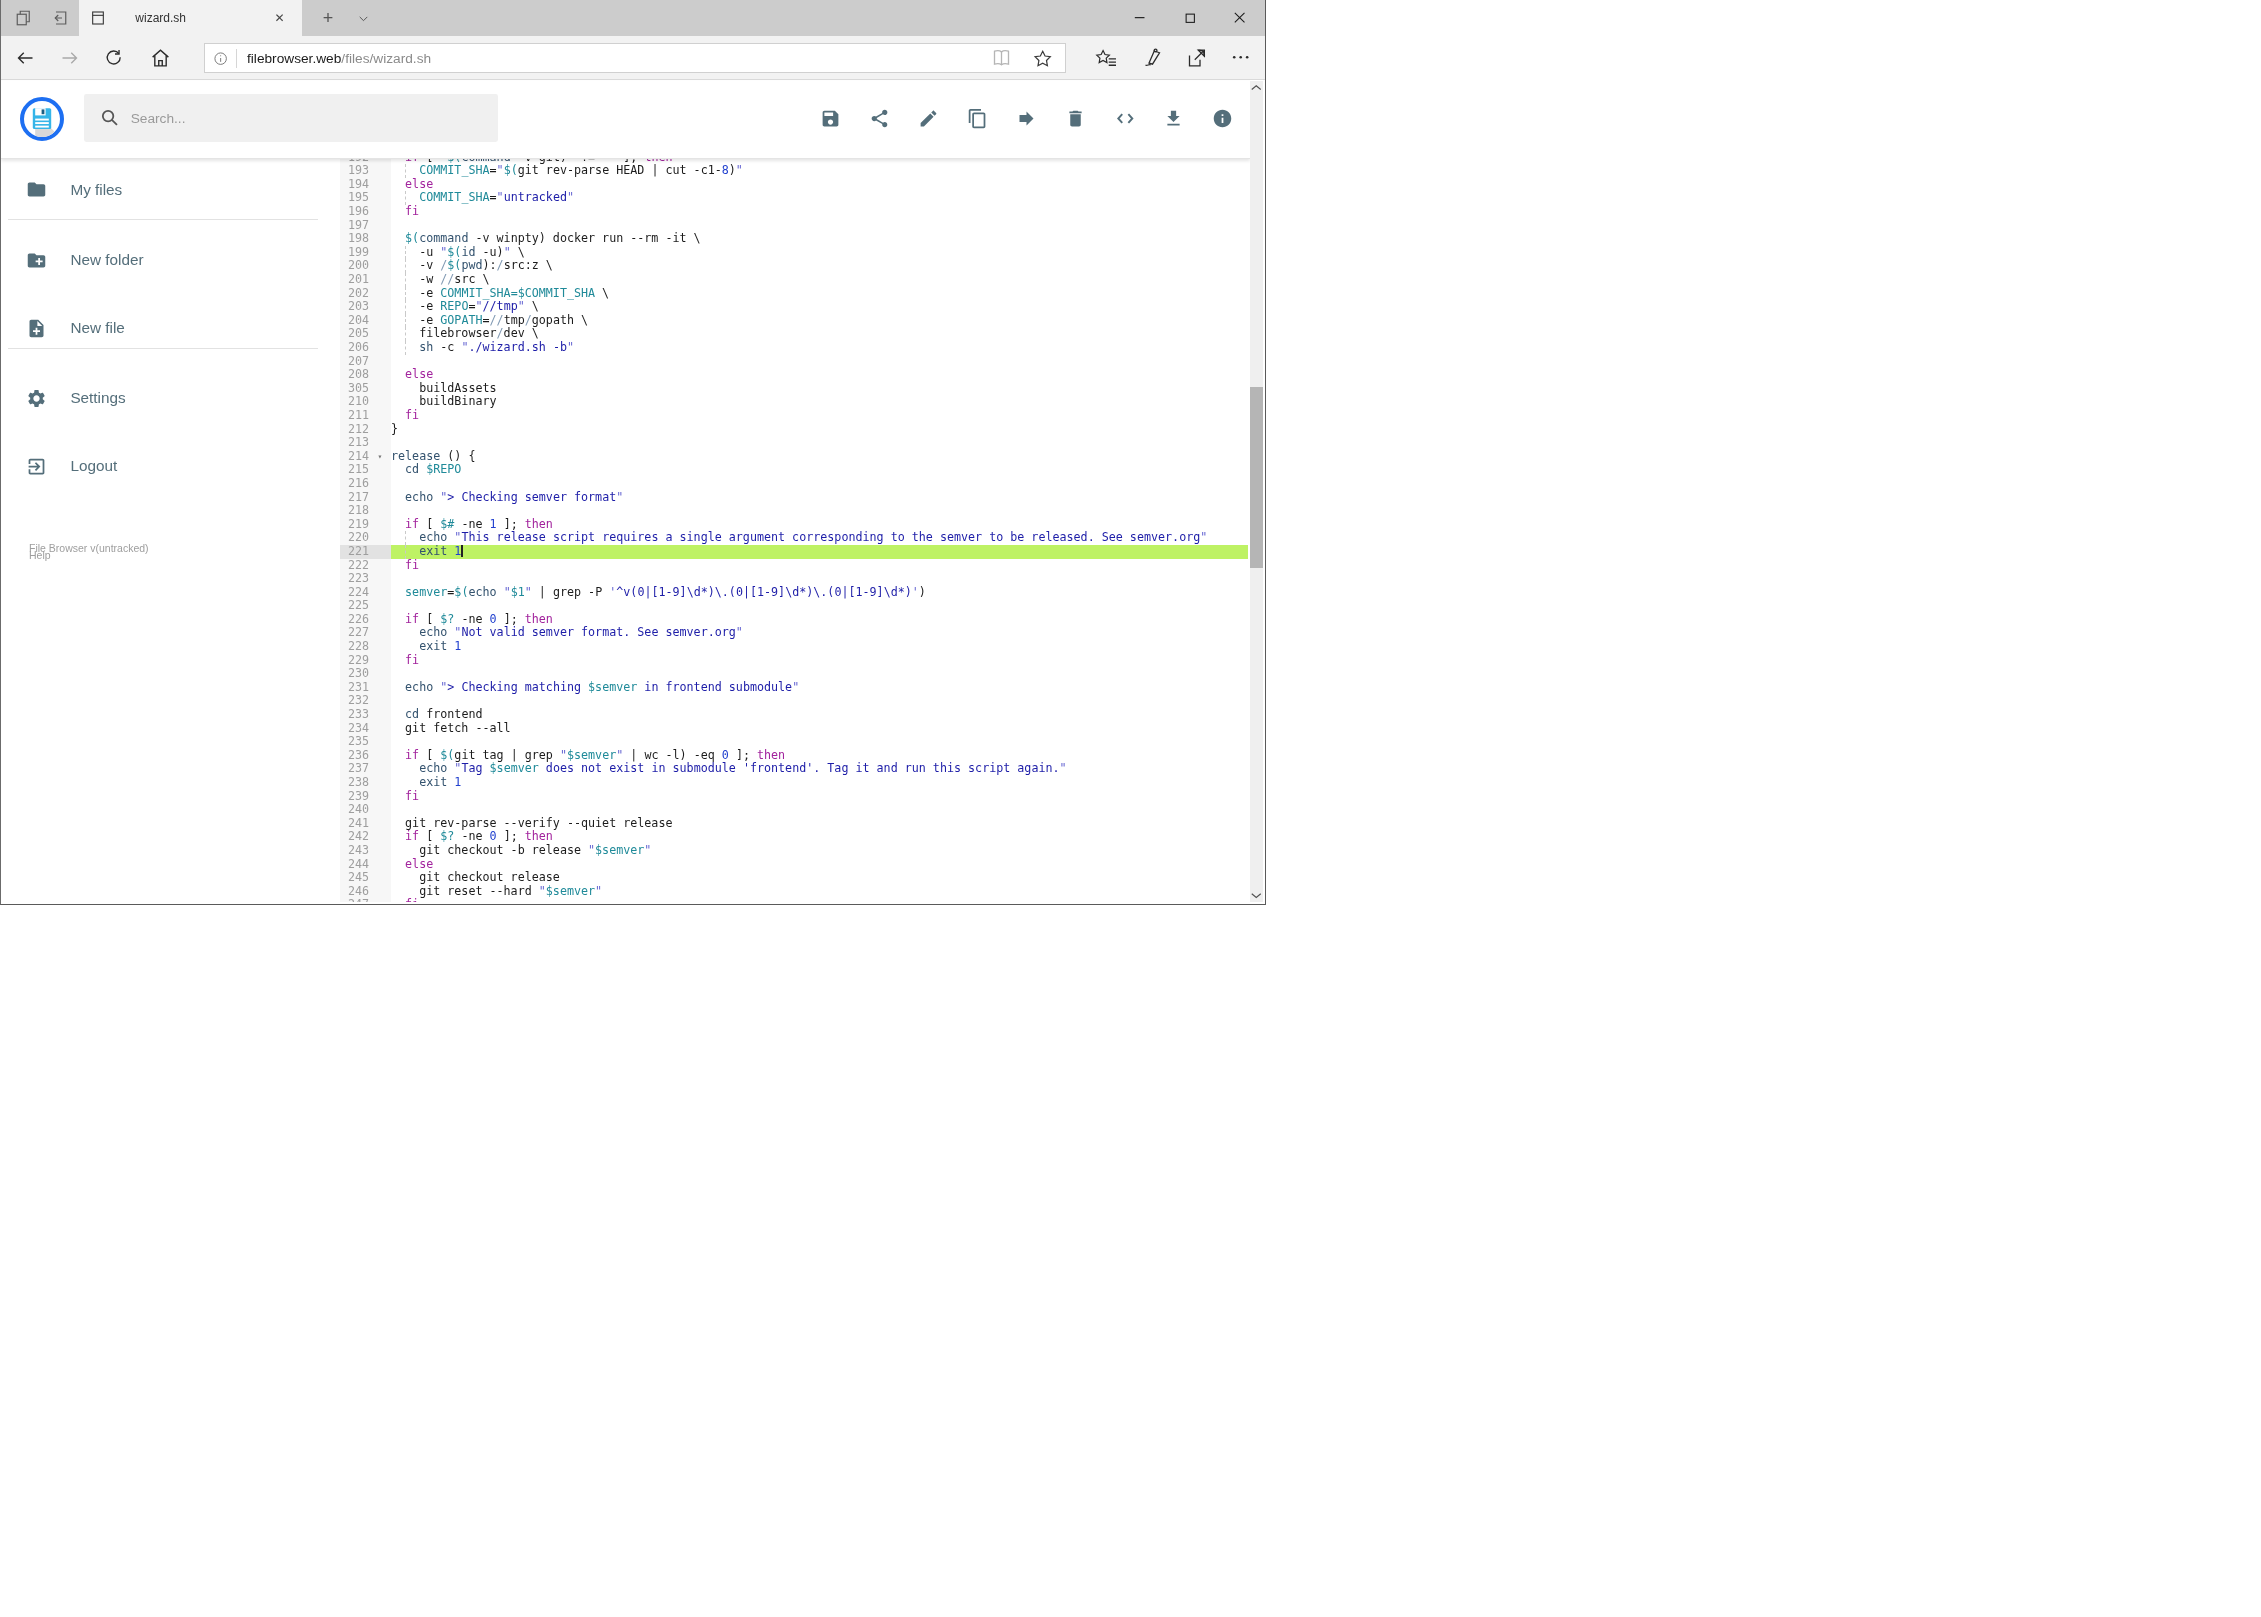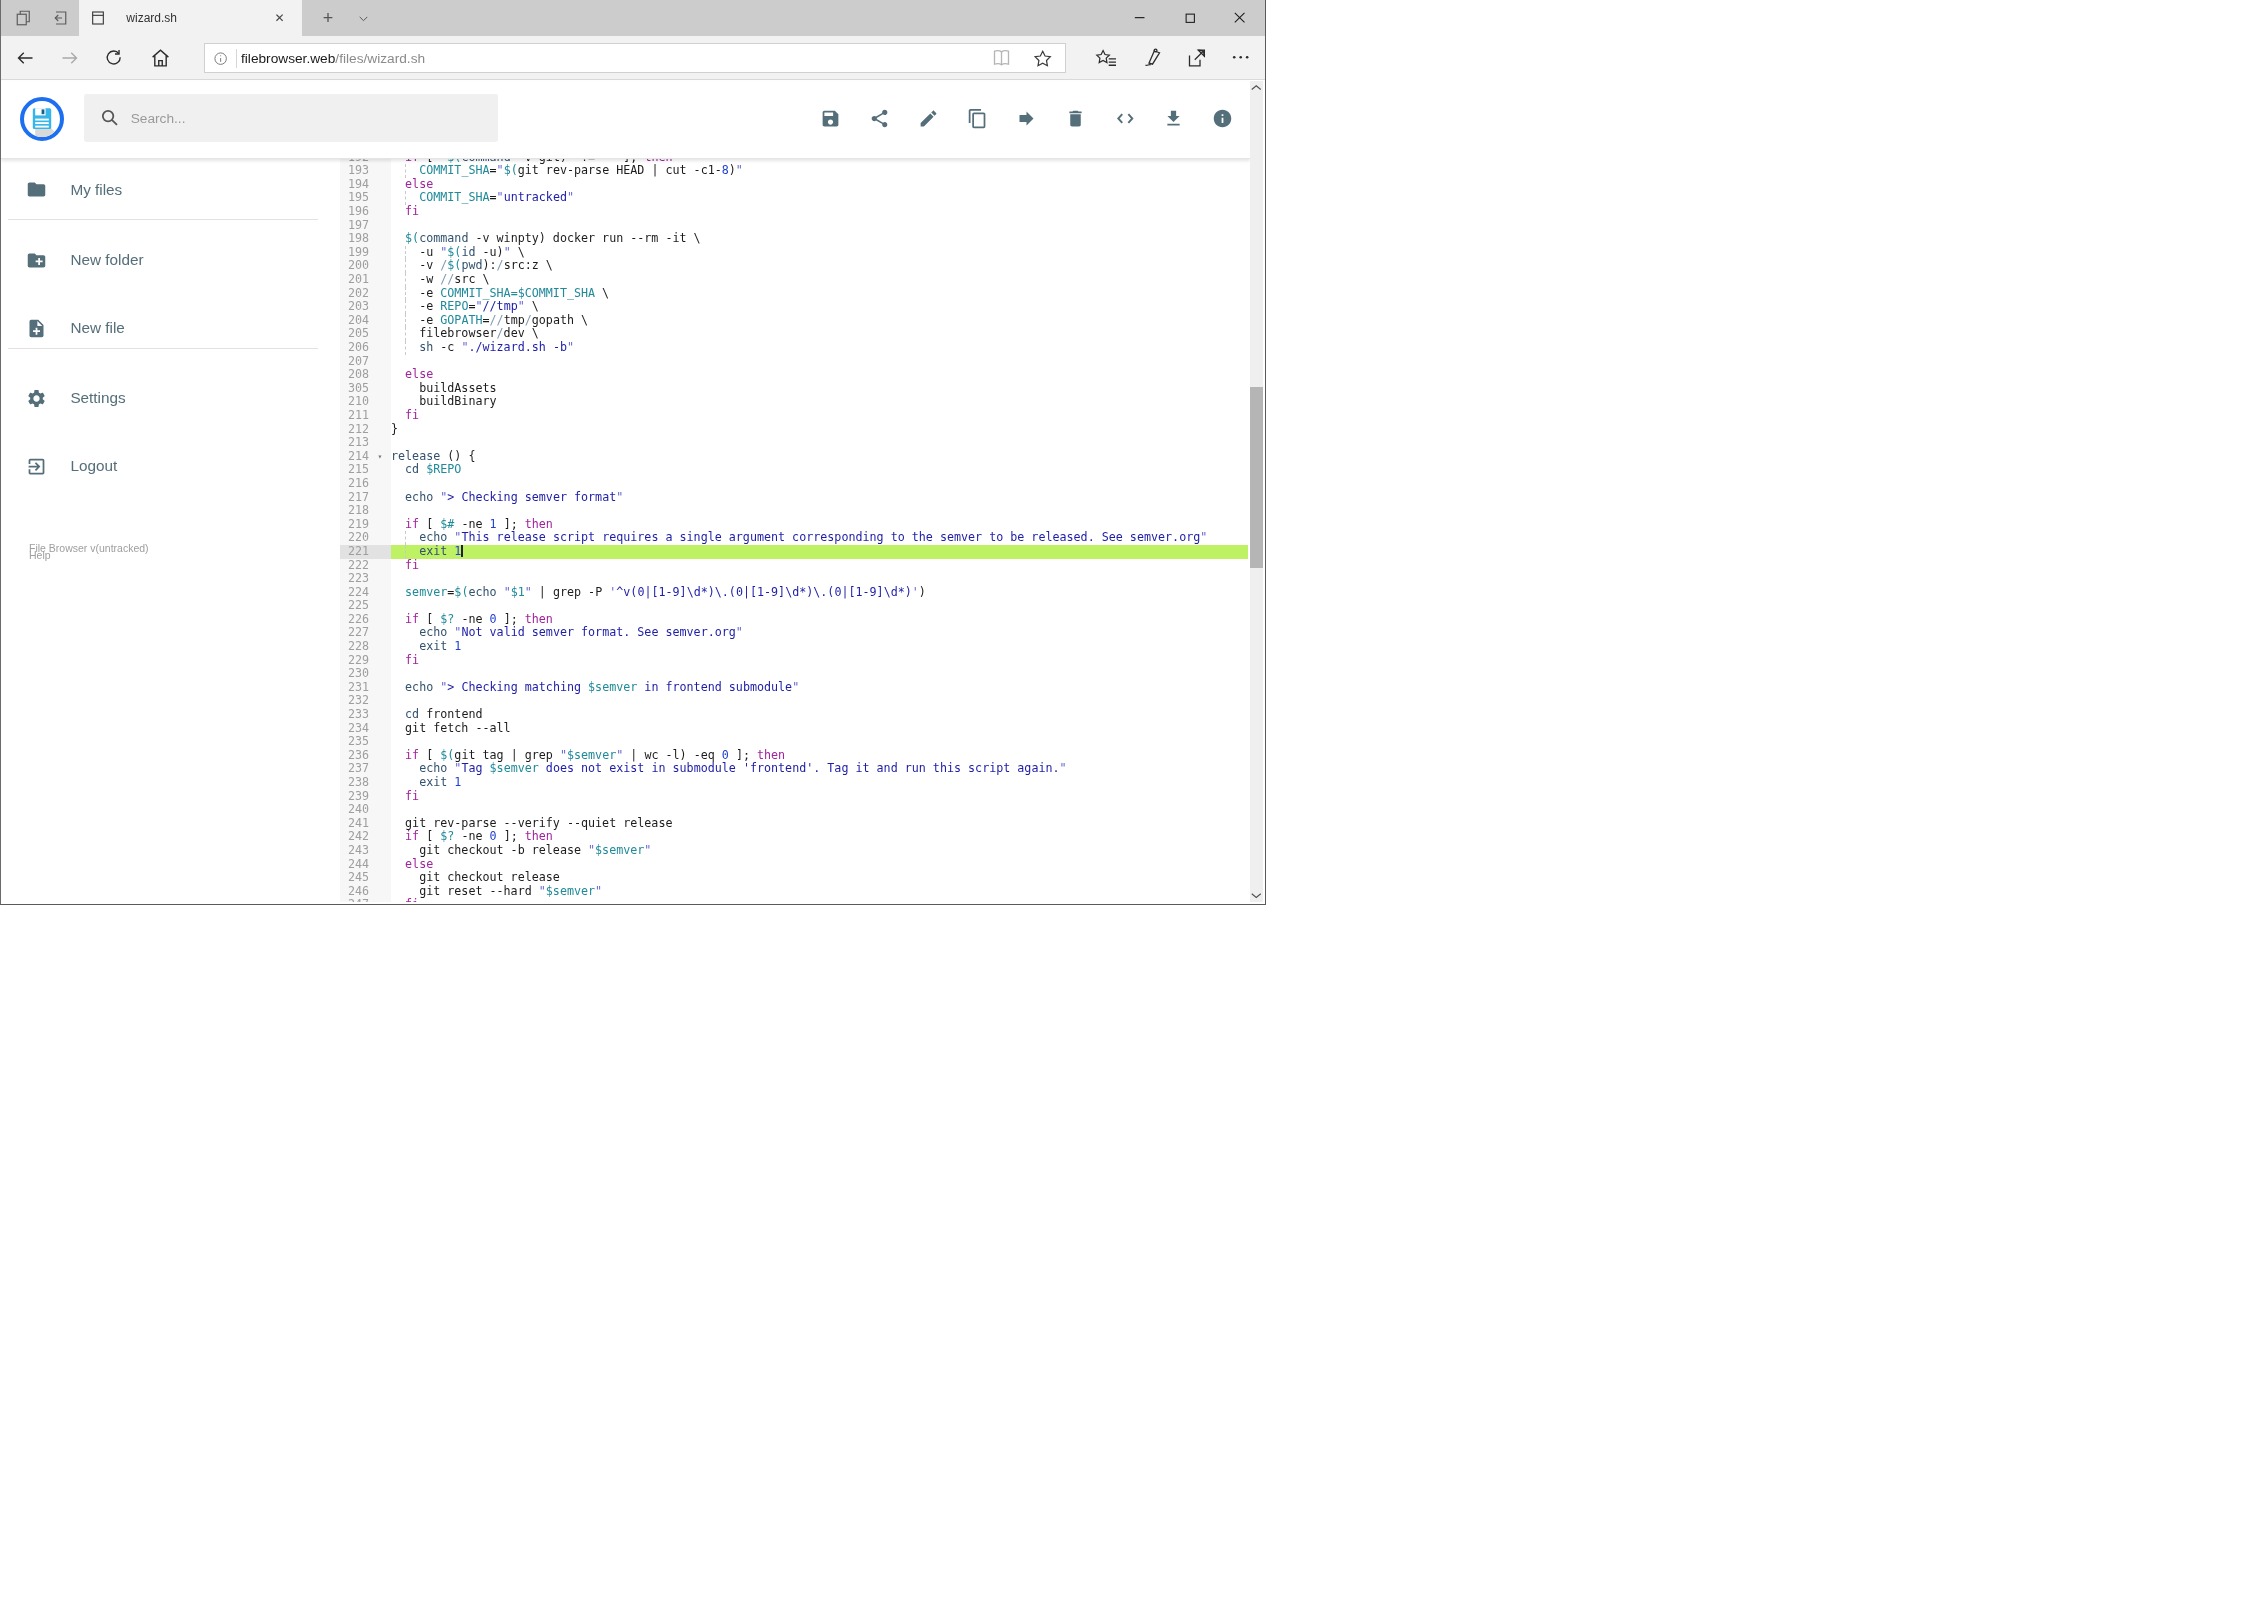--- a/index.html
+++ b/index.html
@@ -9,33 +9,33 @@
     background:#ffffff; position:relative;
     border-left:0.8px solid #6b6b6b; border-right:1.6px solid #5a5a5a; border-bottom:1.6px solid #5a5a5a;
   }
   svg { display:block; }
 
   
   .titlebar { position:absolute; left:0; top:0; width:100%; height:36px; background:#cccccc; }
   .tb-btn { position:absolute; top:0; height:36px; width:36px; display:flex; align-items:center; justify-content:center; color:#5d5d5d; }
   .tab { position:absolute; left:78px; top:0; width:223px; height:36px; background:#f2f2f2;
          display:flex; align-items:center; padding:0 11.3px; }
-  .tab-title { font-size:12px; color:#333; margin-left:20px; flex:1; }
+  .tab-title { font-size:12px; color:#333; margin-left:29px; flex:1; }
   .tab-close { color:#444; font-size:12px; width:22.6px; height:22.6px; display:flex; align-items:center; justify-content:center; }
   .newtab { position:absolute; left:311px; top:0; width:32px; height:36px; font-size:18px; color:#555; display:flex; align-items:center; justify-content:center; font-weight:300;}
   .tabmenu { position:absolute; left:346px; top:0; width:32px; height:36px; color:#555; display:flex; align-items:center; justify-content:center; }
   .winbtn { position:absolute; top:0; width:50px; height:36px; display:flex; align-items:center; justify-content:center; color:#1a1a1a; font-size:13px; }
 
   
   .navbar { position:absolute; left:0; top:36px; width:100%; height:44px; background:#f2f2f2; border-bottom:0.8px solid #d9d9d9; }
   .nav-ic { position:absolute; top:50%; transform:translateY(-50%); width:29px; height:29px; display:flex; align-items:center; justify-content:center; color:#2b2b2b; }
   .nav-ic.disabled { color:#a9a9a9; }
   .urlbar { position:absolute; left:203px; top:7.3px; width:862px; height:30px; background:#fff; border:0.8px solid #d0d0d0; display:flex; align-items:center; }
   .url-info { width:32px; display:flex; justify-content:center; color:#767676; border-right:0.8px solid #d6d6d6; height:19.4px; align-items:center; }
-  .url-text { font-size:13.7px; margin-left:4px; color:#1a1a1a; white-space:nowrap; flex:1; }
+  .url-text { font-size:13.7px; margin-left:10px; color:#1a1a1a; white-space:nowrap; flex:1; }
   .url-text .path { color:#8a8a8a; }
   .url-right { display:flex; align-items:center; gap:21px; margin-right:13px; }
 
   
   .appheader { position:absolute; left:0; top:81px; width:1249px; height:78px; background:#fff;
                border-bottom:0.8px solid #e4e4e4; box-shadow:0 1.6px 3.2px rgba(0,0,0,0.10); z-index:5; }
   .logo { position:absolute; left:18.6px; top:97px; width:44px; height:44px; border-radius:50%;
           border:4px solid #1d6ff2; background:#fff; overflow:hidden; }
   .searchbar { position:absolute; left:83px; top:94px; width:414px; height:48px; background:#f0f0f0; border-radius:2.4px;
                display:flex; align-items:center; }

